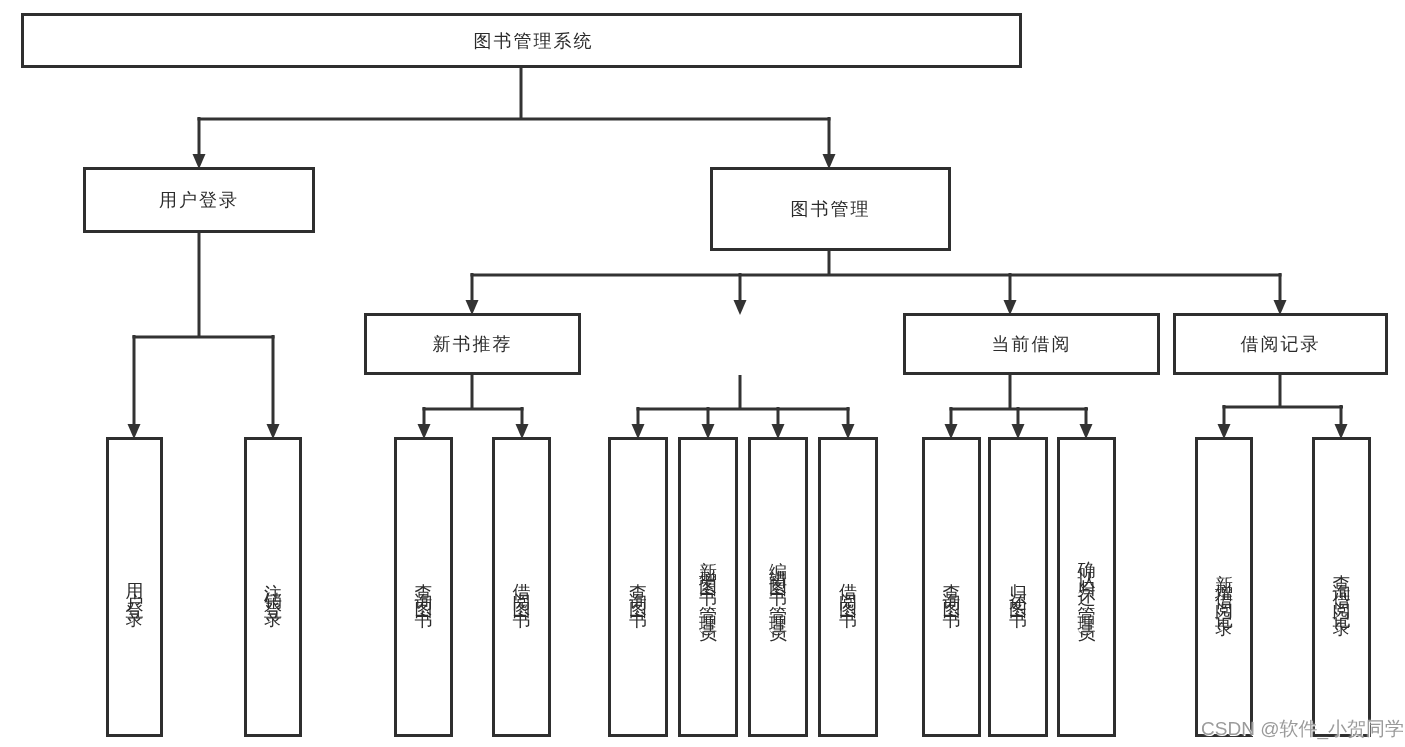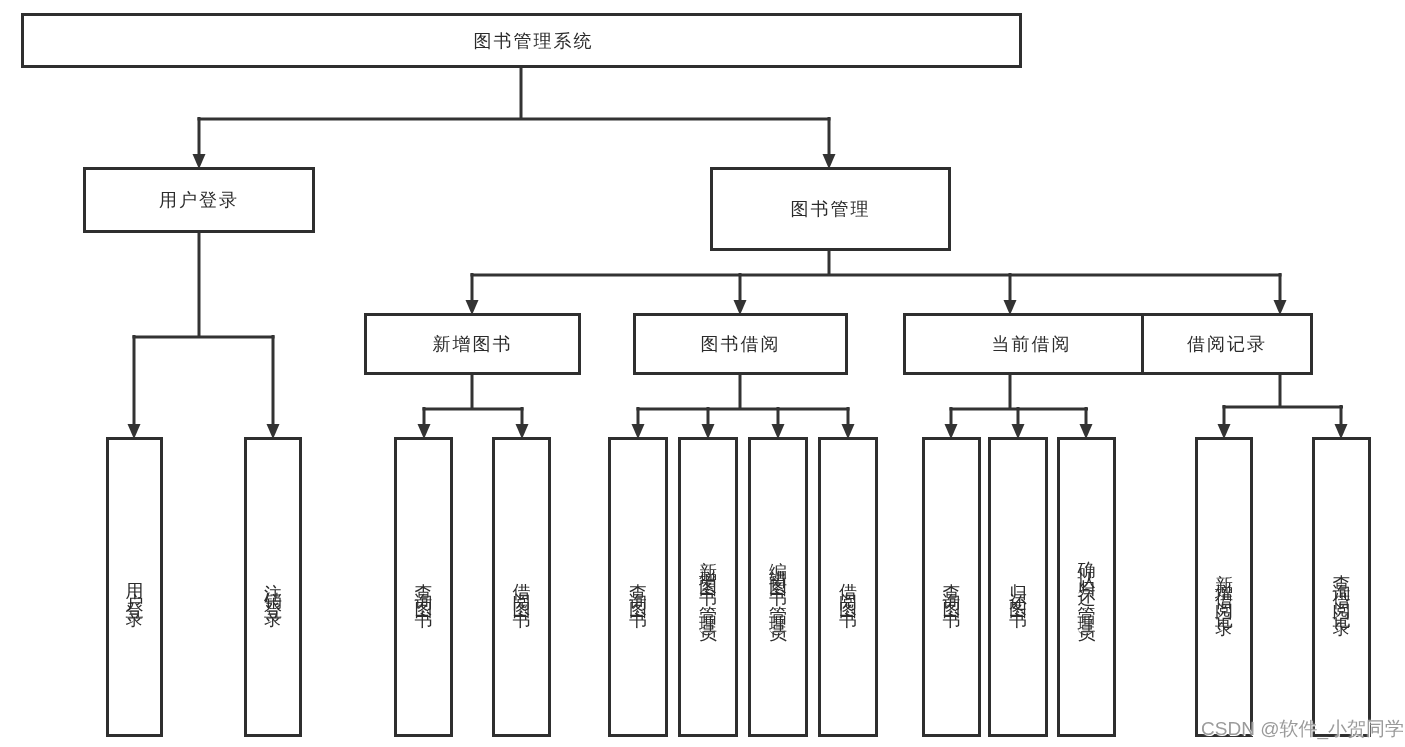--- a/index.html
+++ b/index.html
@@ -126,24 +126,23 @@
       <line x1="1341" y1="405" x2="1341" y2="425"></line>
       <polygon points="1334.5,424 1347.5,424 1341,439"></polygon>
     </g>
   </svg>
 
   <div class="box root" style="left:21px; top:13px; width:1001px; height:55px">图书管理系统</div>
 
   <div class="box h" style="left:83px; top:167px; width:232px; height:66px">用户登录</div>
   <div class="box h" style="left:710px; top:167px; width:241px; height:84px">图书管理</div>
 
-  <div class="box h" style="left:364px; top:313px; width:217px; height:62px">新增图书</div>
-  <div class="box h" style="left:633px; top:313px; width:215px; height:62px">图书借阅</div>
+  <div class="box h" style="left:364px; top:313px; width:217px; height:62px">新书推荐</div>
   <div class="box h" style="left:903px; top:313px; width:257px; height:62px">当前借阅</div>
-  <div class="box h" style="left:1141px; top:313px; width:172px; height:62px">借阅记录</div>
+  <div class="box h" style="left:1173px; top:313px; width:215px; height:62px">借阅记录</div>
 
   <div class="box leaf" style="left:106px; top:437px; width:57px; height:300px">
     <span class="vtext">用户登录</span>
   </div>
   <div class="box leaf" style="left:244px; top:437px; width:58px; height:300px">
     <span class="vtext">注销登录</span>
   </div>
   <div class="box leaf" style="left:394px; top:437px; width:59px; height:300px">
     <span class="vtext">查询图书</span>
   </div>

